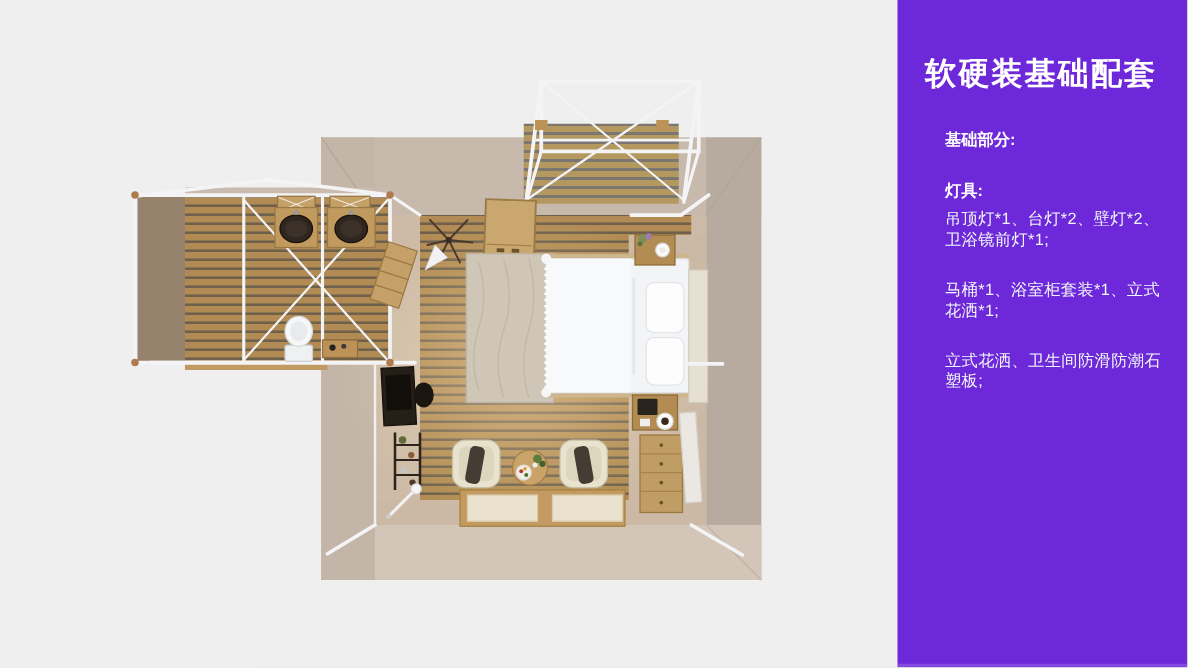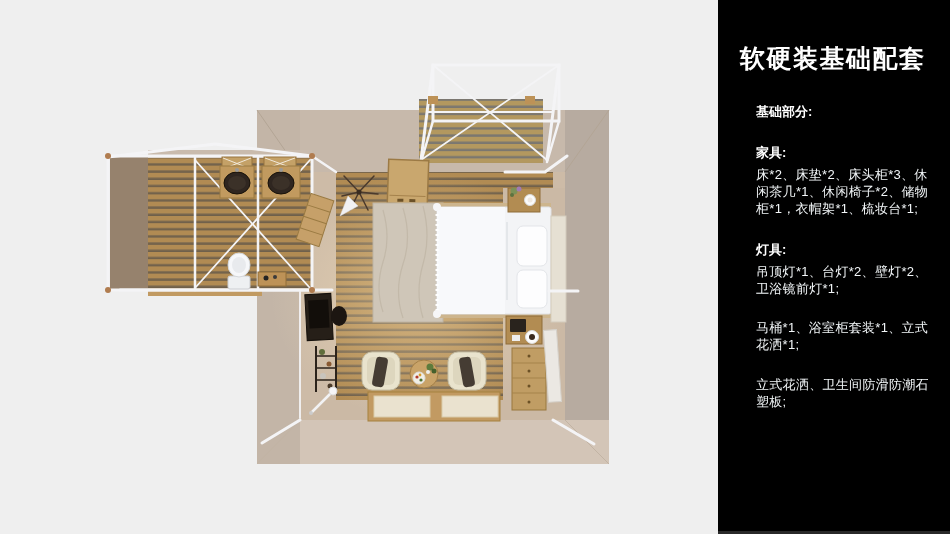--- a/index.html
+++ b/index.html
@@ -5,21 +5,21 @@
   html,body { margin:0; padding:0; background:#e4e4e4; }
   .stage {
     position:relative; width:950px; height:534px; margin:0 auto;
     display:flex; overflow:hidden; background:#efefef;
     font-family:"Liberation Sans", sans-serif;
   }
   .plan { position:relative; width:718px; height:534px; background:#efefef; }
   .plan svg { position:absolute; inset:0; display:block; }
   .sidebar {
     position:relative; width:232px; height:534px; box-sizing:border-box;
-    background:#000000; color:#ffffff; padding:42px 14px 0 38px;
+    background:#6d28d9; color:#ffffff; padding:42px 14px 0 38px;
   }
   .sidebar::after {
     content:""; position:absolute; left:0; right:0; bottom:0; height:3px;
     background:rgba(255,255,255,0.16);
   }
   .sidebar h1 {
     margin:0 0 0 -16px; font-size:25px; font-weight:bold;
     letter-spacing:1.5px; white-space:nowrap; color:#fff;
   }
   .specs { margin-top:28px; }
@@ -268,24 +268,20 @@
   </div>
 
   <aside class="sidebar">
     <h1>软硬装基础配套</h1>
 
     <div class="specs">
       <div class="spec">
         <h2>基础部分:</h2>
       </div>
       <div class="spec">
-        <h2>家具:</h2>
-        <p>床*2、床垫*2、床头柜*3、休闲茶几*1、休闲椅子*2、储物柜*1，衣帽架*1、梳妆台*1;</p>
-      </div>
-      <div class="spec">
         <h2>灯具:</h2>
         <p>吊顶灯*1、台灯*2、壁灯*2、卫浴镜前灯*1;</p>
       </div>
       <div class="spec">
         <p>马桶*1、浴室柜套装*1、立式花洒*1;</p>
       </div>
       <div class="spec">
         <p>立式花洒、卫生间防滑防潮石塑板;</p>
       </div>
     </div>

